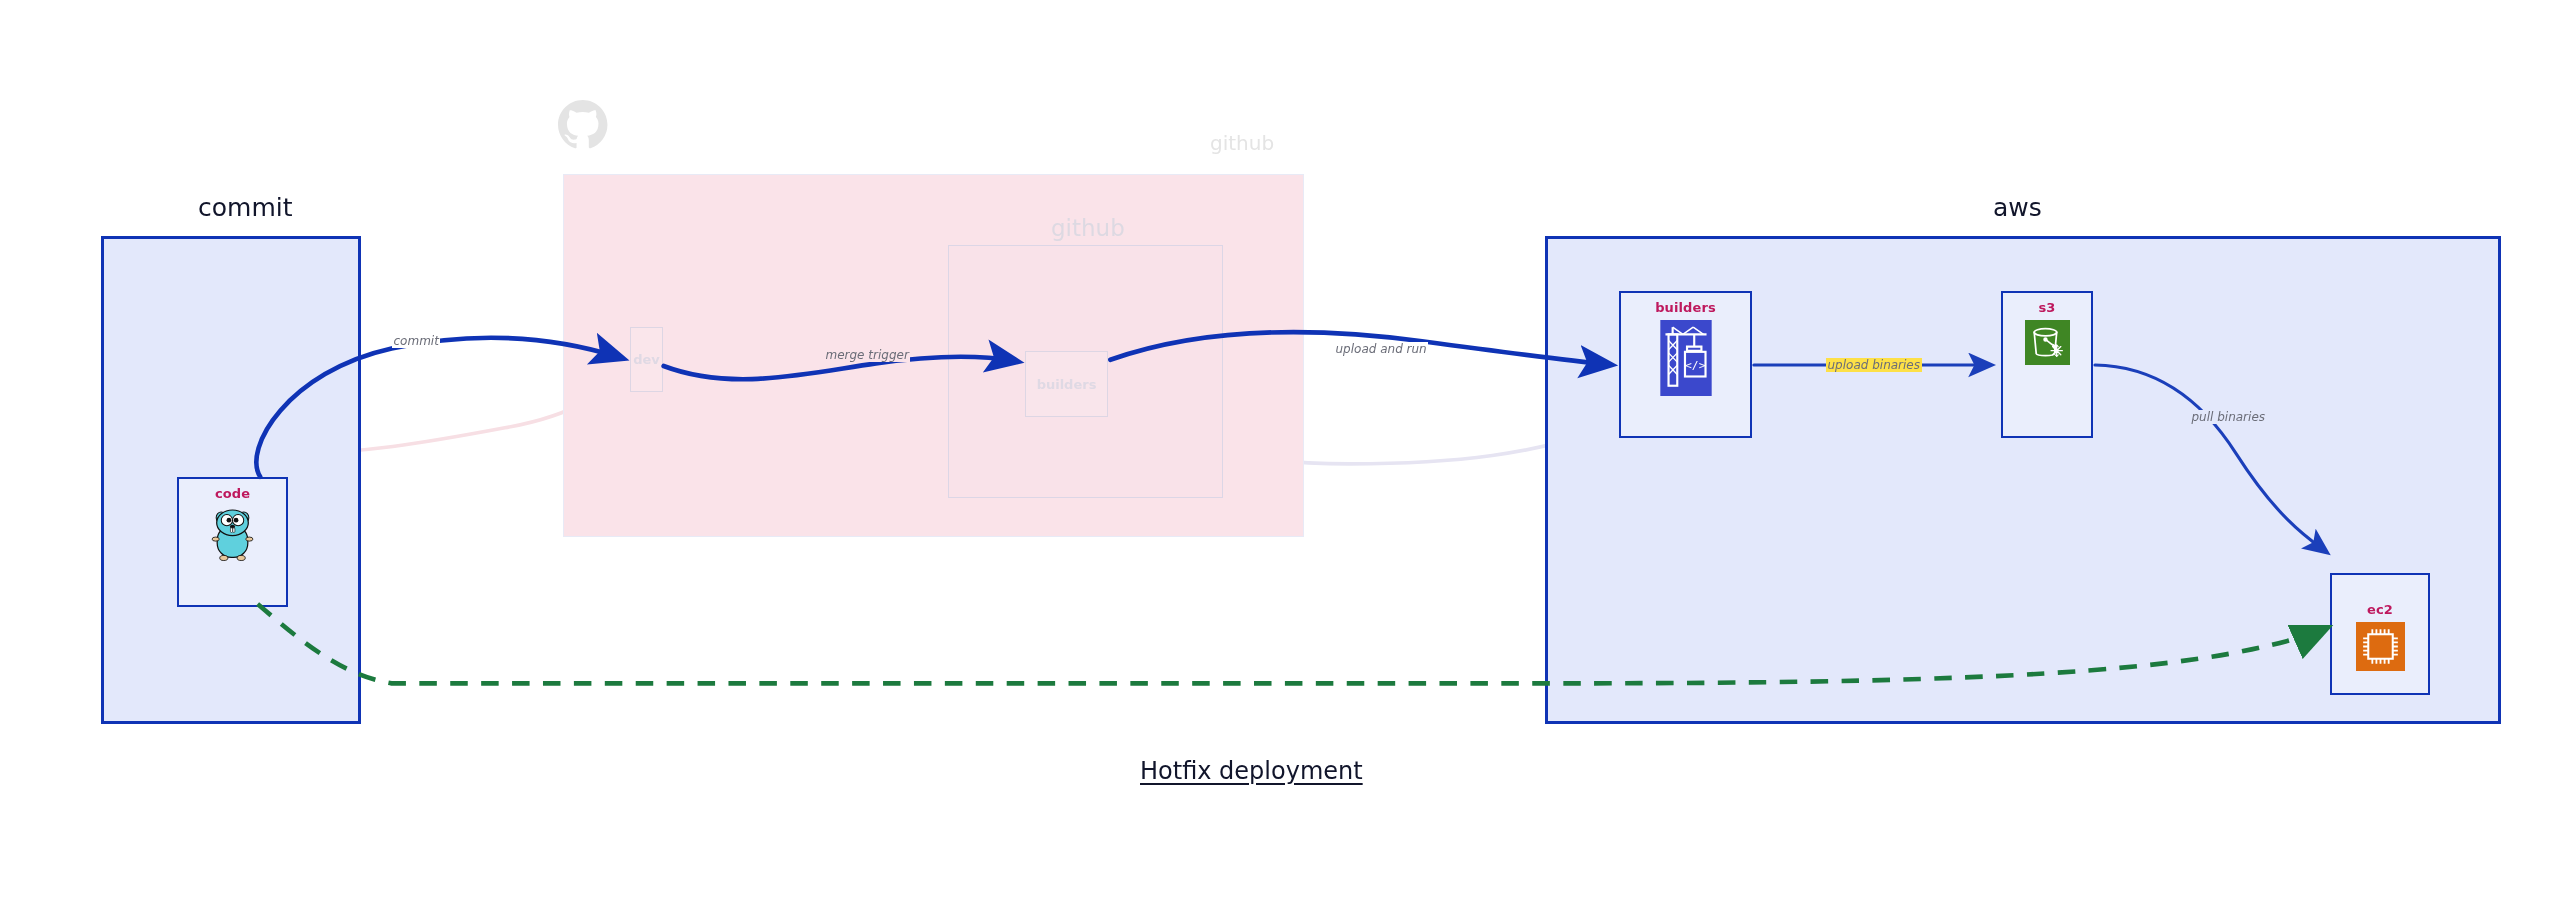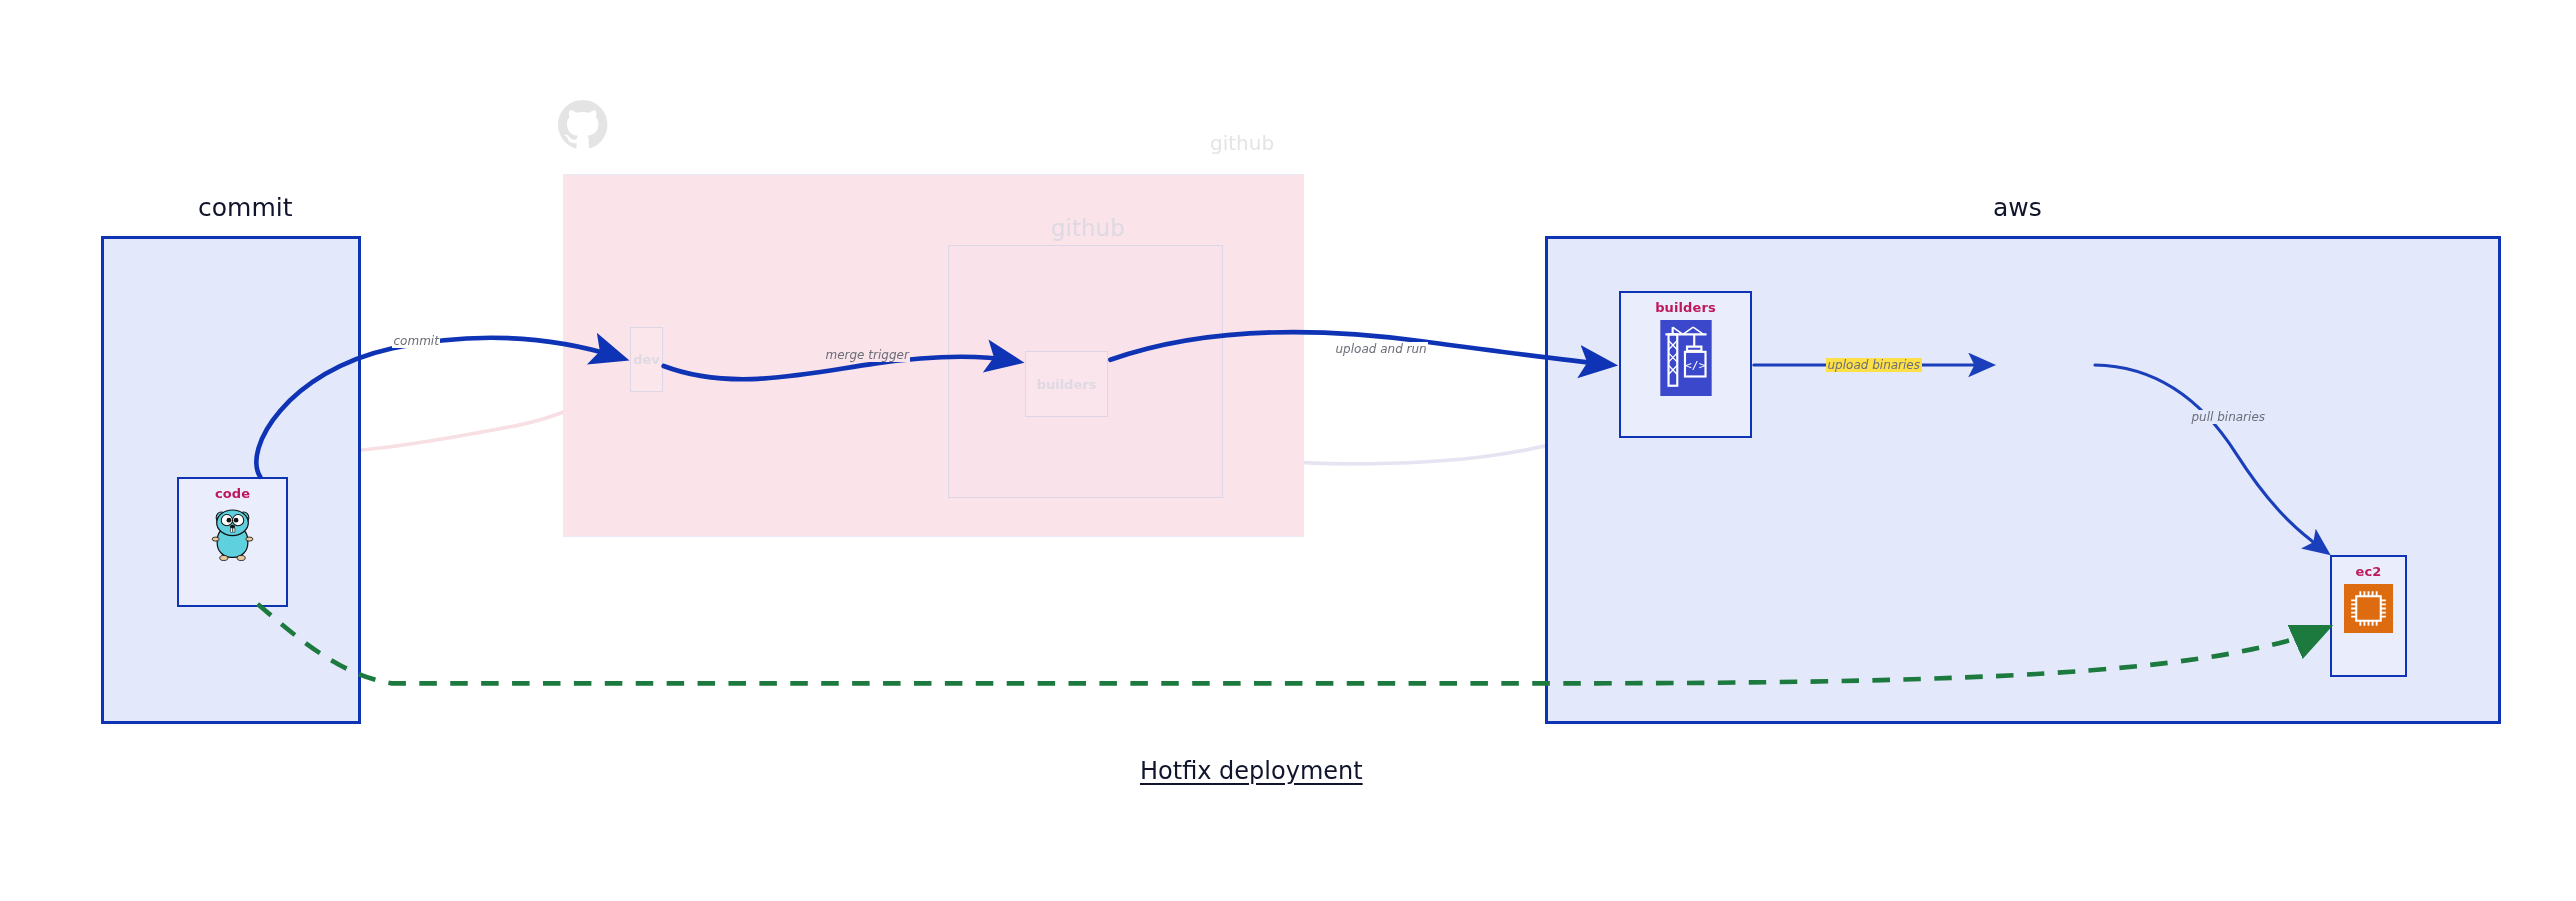--- a/index.html
+++ b/index.html
@@ -232,22 +232,42 @@
 
           <path d="M52 52 L80 52 L80 60 L52 60 z"></path>
         </g>
 
         <rect x="48" y="62" width="40" height="48" fill="none" stroke="#ffffff" stroke-width="4.2"></rect>
         <text x="68" y="95" font-family="DejaVu Sans Mono, monospace" font-size="22" fill="#ffffff" text-anchor="middle">&lt;/&gt;</text>
       </svg>
     </span>
   </div>
 
-
-  <div class="node node-solid" style="left:2330px; top:555px; width:77px; height:122px;">
+  <div class="node node-solid" style="left:2001px; top:291px; width:92px; height:147px;">
+    <span class="node-title">s3</span>
+    <span class="node-icon">
+      <svg width="45" height="45" viewBox="0 0 88 88">
+        <rect x="0" y="0" width="88" height="88" fill="#3f8624"></rect>
+        <g fill="none" stroke="#ffffff" stroke-width="3.4" stroke-linecap="round">
+          <ellipse cx="40" cy="24" rx="22" ry="7"></ellipse>
+          <path d="M18 24 L22 66 C24 71, 56 71, 58 66 L62 24"></path>
+          <path d="M40 38 L58 52"></path>
+          <circle cx="40" cy="38" r="2.6" fill="#ffffff"></circle>
+          <path d="M55 48 L62 52 L58 58 z" fill="#ffffff" stroke-width="2"></path>
+
+          <g transform="translate(62,60)">
+            <path d="M0,-11 L0,11 M-11,0 L11,0 M-8,-8 L8,8 M-8,8 L8,-8" stroke-width="2.6"></path>
+            <path d="M-3,-8 L0,-11 L3,-8 M-3,8 L0,11 L3,8" stroke-width="2"></path>
+          </g>
+        </g>
+      </svg>
+    </span>
+  </div>
+
+  <div class="node node-solid" style="left:2330px; top:573px; width:100px; height:122px;justify-content:center;">
     <span class="node-title">ec2</span>
     <span class="node-icon">
       <svg width="49" height="49" viewBox="0 0 96 96">
         <rect x="0" y="0" width="96" height="96" fill="#dd6b10"></rect>
         <g stroke="#ffffff" stroke-width="4" fill="none">
           <rect x="24" y="24" width="48" height="48"></rect>
 
           <path d="M32 24 L32 14 M40 24 L40 14 M48 24 L48 14 M56 24 L56 14 M64 24 L64 14" stroke-width="3.6"></path>
 
           <path d="M32 72 L32 82 M40 72 L40 82 M48 72 L48 82 M56 72 L56 82 M64 72 L64 82" stroke-width="3.6"></path>

